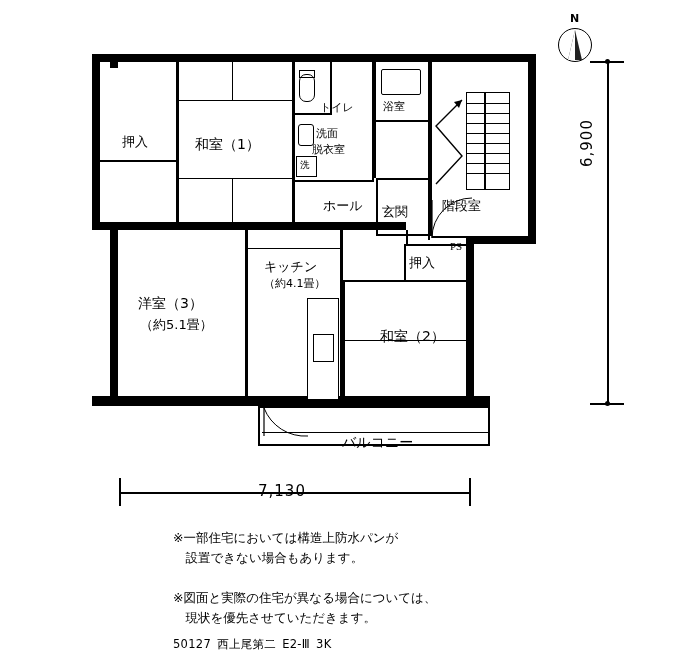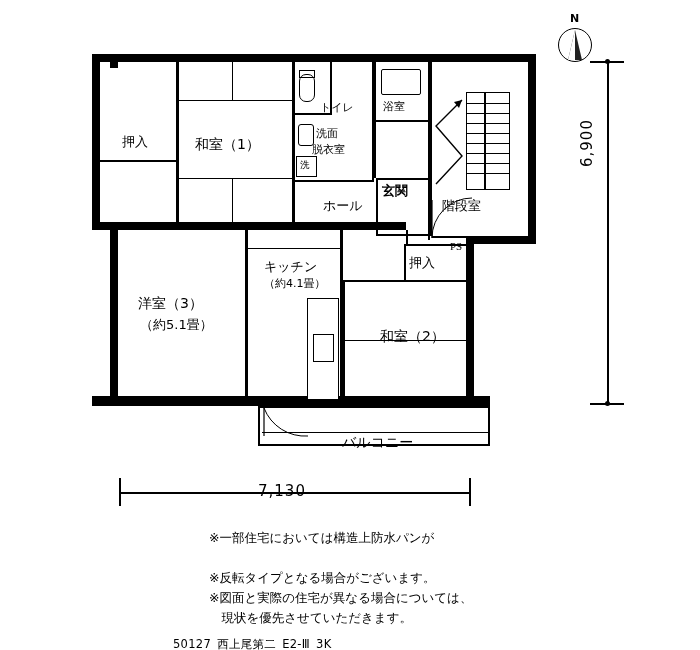--- a/index.html
+++ b/index.html
@@ -95,21 +95,20 @@
     font-size: 11px;
     font-weight: bold;
   }
 
   
   .notes {
     position: absolute;
     font-size: 12.5px;
     line-height: 20px;
     white-space: pre;
-    margin-left: 36px;
   }
   .code {
     position: absolute;
     font-size: 11.5px;
     letter-spacing: 0.3px;
     white-space: pre;
   }
 
   
   .stair-step {
@@ -245,21 +244,21 @@
   </svg>
 
   <div class="lbl" style="left:122px; top:134px;">押入</div>
   <div class="lbl big" style="left:195px; top:136px;">和室（1）</div>
   <div class="lbl sm" style="left:320px; top:68px;margin-top:33px;">トイレ</div>
   <div class="lbl sm" style="left:316px; top:127px;">洗面</div>
   <div class="lbl sm" style="left:312px; top:143px;">脱衣室</div>
   <div class="lbl xs" style="left:300px; top:159px;">洗</div>
   <div class="lbl sm" style="left:383px; top:100px;">浴室</div>
   <div class="lbl" style="left:315px; top:198px;margin-left:8px;">ホール</div>
-  <div class="lbl" style="left:382px; top:183px;font-weight:bold;">玄関</div>
+  <div class="lbl" style="left:382px; top:204px;">玄関</div>
   <div class="lbl" style="left:442px; top:198px;">階段室</div>
   <div class="lbl sm" style="left:450px; top:240px;font-family:Liberation Serif, serif;">PS</div>
   <div class="lbl" style="left:264px; top:259px;">キッチン</div>
   <div class="lbl sm" style="left:264px; top:277px;">（約4.1畳）</div>
   <div class="lbl big" style="left:138px; top:295px;">洋室（3）</div>
   <div class="lbl" style="left:140px; top:317px;">（約5.1畳）</div>
   <div class="lbl" style="left:409px; top:255px;">押入</div>
   <div class="lbl big" style="left:380px; top:328px;">和室（2）</div>
   <div class="lbl big" style="left:342px; top:434px;">バルコニー</div>
 
@@ -269,19 +268,19 @@
   <div class="dimdot" style="left:605px; top:59px;"></div>
   <div class="dimdot" style="left:605px; top:401px;"></div>
   <div class="dimtext" style="left:578px; top:188px; transform: rotate(-90deg); transform-origin: left top; width:90px; text-align:center;">6,900</div>
 
   <div class="dimline" style="left:120px; top:492px; width:350px; height:1.5px;"></div>
   <div class="dimtick" style="left:119px; top:478px; width:1.5px; height:28px;"></div>
   <div class="dimtick" style="left:469px; top:478px; width:1.5px; height:28px;"></div>
   <div class="dimtext" style="left:258px; top:482px;">7,130</div>
 
   <div class="notes" style="left:173px; top:528px;">※一部住宅においては構造上防水パンが</div>
-  <div class="notes" style="left:173px; top:568px;">※反転タイプとなる場合がございます。</div>
+  <div class="notes" style="left:173px; top:548px;">　設置できない場合もあります。</div>
   <div class="notes" style="left:173px; top:588px;">※図面と実際の住宅が異なる場合については、</div>
   <div class="notes" style="left:173px; top:608px;">　現状を優先させていただきます。</div>
 
   <div class="code" style="left:173px; top:637px;">50127_西上尾第二_E2-Ⅲ_3K</div>
 
 </div>
 
 </body></html>

